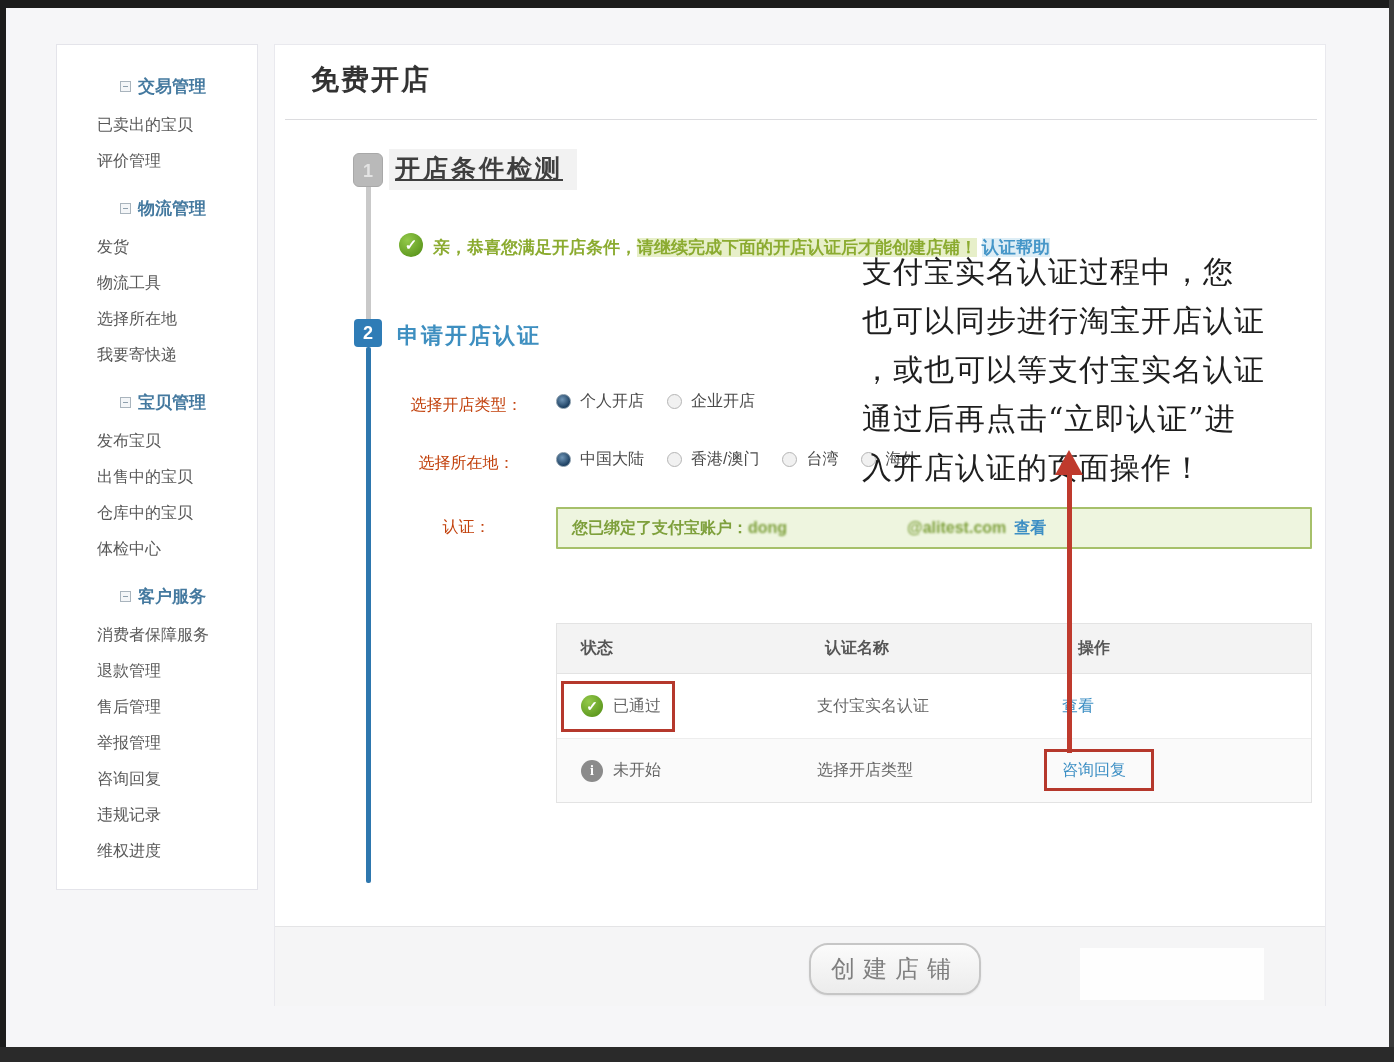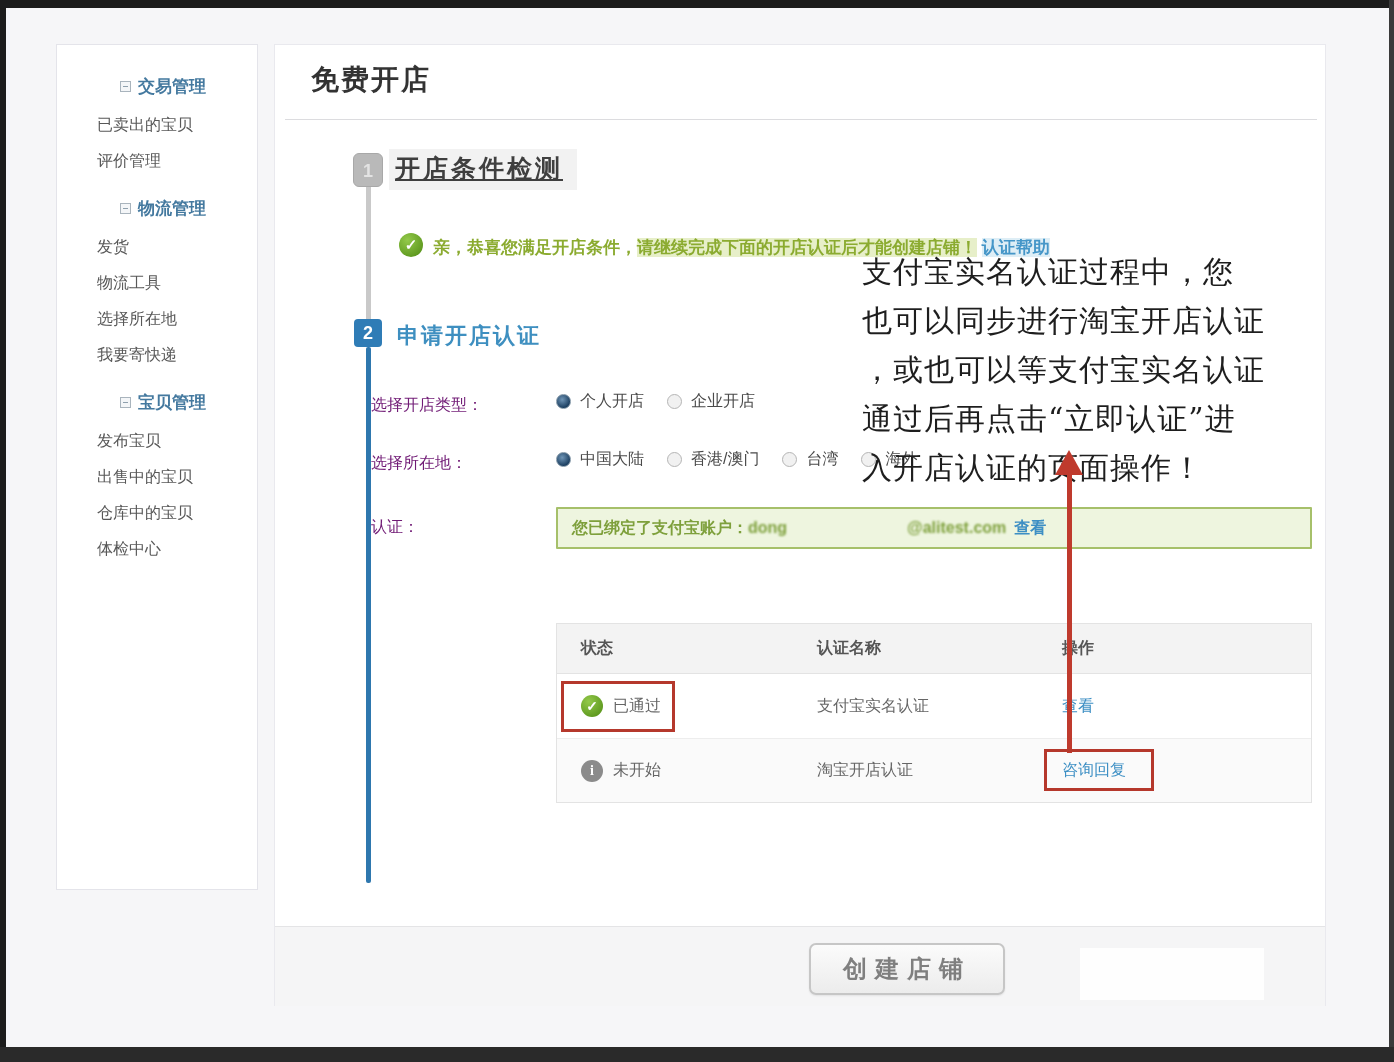--- a/index.html
+++ b/index.html
@@ -40,49 +40,49 @@
                  background:#f2f2f2; padding:3px 14px 5px 6px; letter-spacing:3px;text-decoration:underline; }
   .step2-title { position:absolute; left:122px; top:276px; font-size:22px; font-weight:bold; color:#3e8fc0; letter-spacing:2px; }
 
   .ok-circle { width:24px; height:24px; border-radius:50%; background:radial-gradient(circle at 35% 30%, #93c94a, #4e8a12);
                color:#fff; font-weight:bold; text-align:center; line-height:24px; font-size:15px; }
   .notice-ok { position:absolute; left:124px; top:188px; }
   .notice-text { position:absolute; left:158px; top:191px; font-size:17px; font-weight:bold; color:#8bab30; white-space:nowrap; }
   .notice-text .hl { background:rgba(201,220,135,0.45); }
   .notice-text .lnk { color:#4596c8; background:rgba(160,205,230,0.35); cursor:pointer; }
 
-  .form-label { position:absolute; width:175px; text-align:left; font-size:16px; color:#701a75; }
+  .form-label { position:absolute; width:175px; text-align:center; font-size:16px; color:#c2410c;margin-left:8px; }
   .opt-row { position:absolute; display:flex; align-items:center; gap:9px; }
   .radio { width:15px; height:15px; border-radius:50%; border:1px solid #b5b5b5; background:#f1f1f1; flex:0 0 auto; cursor:pointer; }
   .radio.sel { background:radial-gradient(circle at 40% 35%, #6f95b6 0%, #173a5c 75%); border-color:#7e93a4; }
   .opt-lbl { font-size:16px; color:#4a4a4a; margin-right:14px; cursor:pointer; }
 
   .cert-box { position:absolute; left:281px; top:462px; width:756px; height:42px;
               background:#eef5df; border:2px solid #a6c06a; border-radius:1px;
               display:flex; align-items:center; padding-left:14px; font-size:16px; font-weight:bold; color:#7ea03c; white-space:nowrap; }
   .cert-box .acct { filter:blur(1px); }
   .cert-box .gap { display:inline-block; width:120px; }
   .cert-box .view { color:#3d8fc4; margin-left:8px; cursor:pointer; }
 
   .cert-table { position:absolute; left:281px; top:578px; width:756px; border:1px solid #e3e3e3; background:#fff; }
   .t-head { display:flex; height:50px; background:#f3f3f3; border-bottom:1px solid #e3e3e3; align-items:center;
-            font-size:16px; font-weight:bold; color:#555; }
+            font-size:16px; font-weight:bold; color:#555;gap:8px; }
   .t-row { display:flex; height:64px; align-items:center; font-size:16px; color:#666; }
   .t-row + .t-row { border-top:1px solid #ededed; background:#fafafa; }
   .c1 { width:260px; padding-left:24px; display:flex; align-items:center; gap:10px; }
   .c2 { width:245px; }
   .c3 { flex:1; }
   .info-circle { width:22px; height:22px; border-radius:50%; background:#8b8b8b; color:#fff; text-align:center;
                  line-height:22px; font-size:14px; font-weight:bold; font-family:"Liberation Serif", serif; }
   .tlink { color:#3d8fc4; cursor:pointer; }
 
   .footer { position:absolute; left:0; top:881px; width:1050px; height:80px; background:#f5f5f6; border-top:1px solid #e4e4e6; }
-  .create-btn { position:absolute; left:534px; top:16px; width:196px; height:52px;
-                background:linear-gradient(#fbfbfb,#ececec); border:2px solid #c6c6c6; border-radius:7px;
-                font-size:24px; font-weight:bold; color:#7f7f7f; letter-spacing:8px; text-align:center; line-height:48px;
+  .create-btn { position:absolute; left:534px; top:16px; width:172px; height:52px;
+                background:linear-gradient(#fbfbfb,#ececec); border:2px solid #c6c6c6; border-radius:19px;
+                font-size:24px; font-weight:normal; color:#7f7f7f; letter-spacing:8px; text-align:center; line-height:48px;
                 box-shadow:0 1px 2px rgba(0,0,0,0.08); cursor:pointer; font-family:"Liberation Sans", sans-serif; }
 
   
   .anno-text { position:absolute; left:862px; top:247px; width:460px; font-family:"DejaVu Serif", serif;
                font-weight:normal; font-size:30px; line-height:49px; color:#1e1e1e; letter-spacing:1px; }
   .arrow-line { position:absolute; left:1067px; top:472px; width:5px; height:281px; background:#bf3a2d; }
   .arrow-head { position:absolute; left:1055px; top:450px; width:0; height:0;
                 border-left:14px solid transparent; border-right:14px solid transparent; border-bottom:25px solid #bf3a2d; }
   .red-box { position:absolute; border:3px solid #b5382c; }
   .rb1 { left:561px; top:681px; width:114px; height:51px; }
@@ -121,20 +121,33 @@
     <div class="side-group">
       <div class="side-header">
         <span class="toggle"></span>
         <span class="lbl">宝贝管理</span>
       </div>
       <div class="side-item">发布宝贝</div>
       <div class="side-item">出售中的宝贝</div>
       <div class="side-item">仓库中的宝贝</div>
       <div class="side-item">体检中心</div>
     </div>
+    <div class="side-group">
+      <div class="side-header">
+        <span class="toggle"></span>
+        <span class="lbl">客户服务</span>
+      </div>
+      <div class="side-item">消费者保障服务</div>
+      <div class="side-item">退款管理</div>
+      <div class="side-item">售后管理</div>
+      <div class="side-item">举报管理</div>
+      <div class="side-item">咨询回复</div>
+      <div class="side-item">违规记录</div>
+      <div class="side-item">维权进度</div>
+    </div>
   </div>
 
   <div class="main">
     <div class="page-title">免费开店</div>
     <div class="title-divider"></div>
 
     <div class="badge badge1">1</div>
     <div class="vline-gray"></div>
     <div class="step1-title">开店条件检测</div>
 
@@ -189,21 +202,21 @@
           <span>已通过</span>
         </div>
         <div class="c2">支付宝实名认证</div>
         <div class="c3"><span class="tlink">查看</span></div>
       </div>
       <div class="t-row">
         <div class="c1">
           <span class="info-circle">i</span>
           <span>未开始</span>
         </div>
-        <div class="c2">淘宝开店认证</div>
+        <div class="c2">选择开店类型</div>
         <div class="c3"><span class="tlink">咨询回复</span></div>
       </div>
     </div>
 
     <div class="footer">
       <div class="create-btn">创建店铺</div>
     </div>
   </div>
 
   <div class="anno-text">

